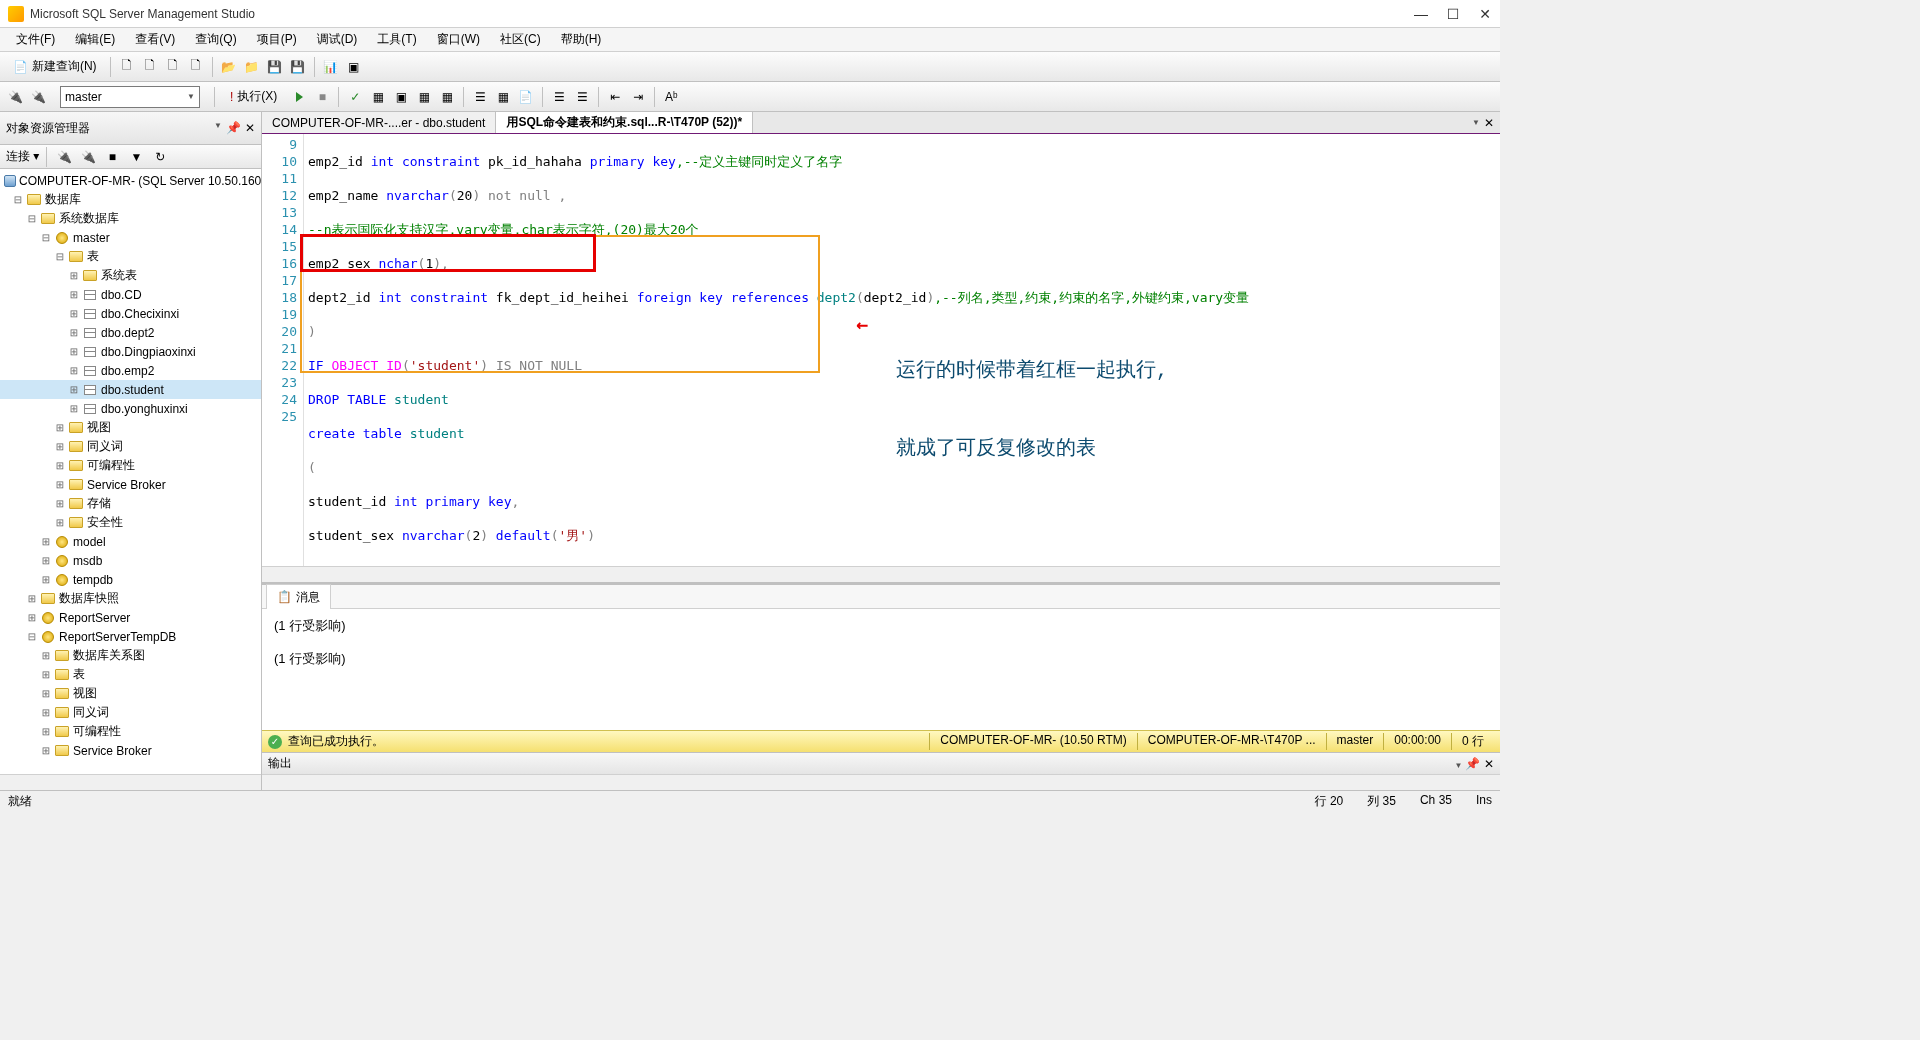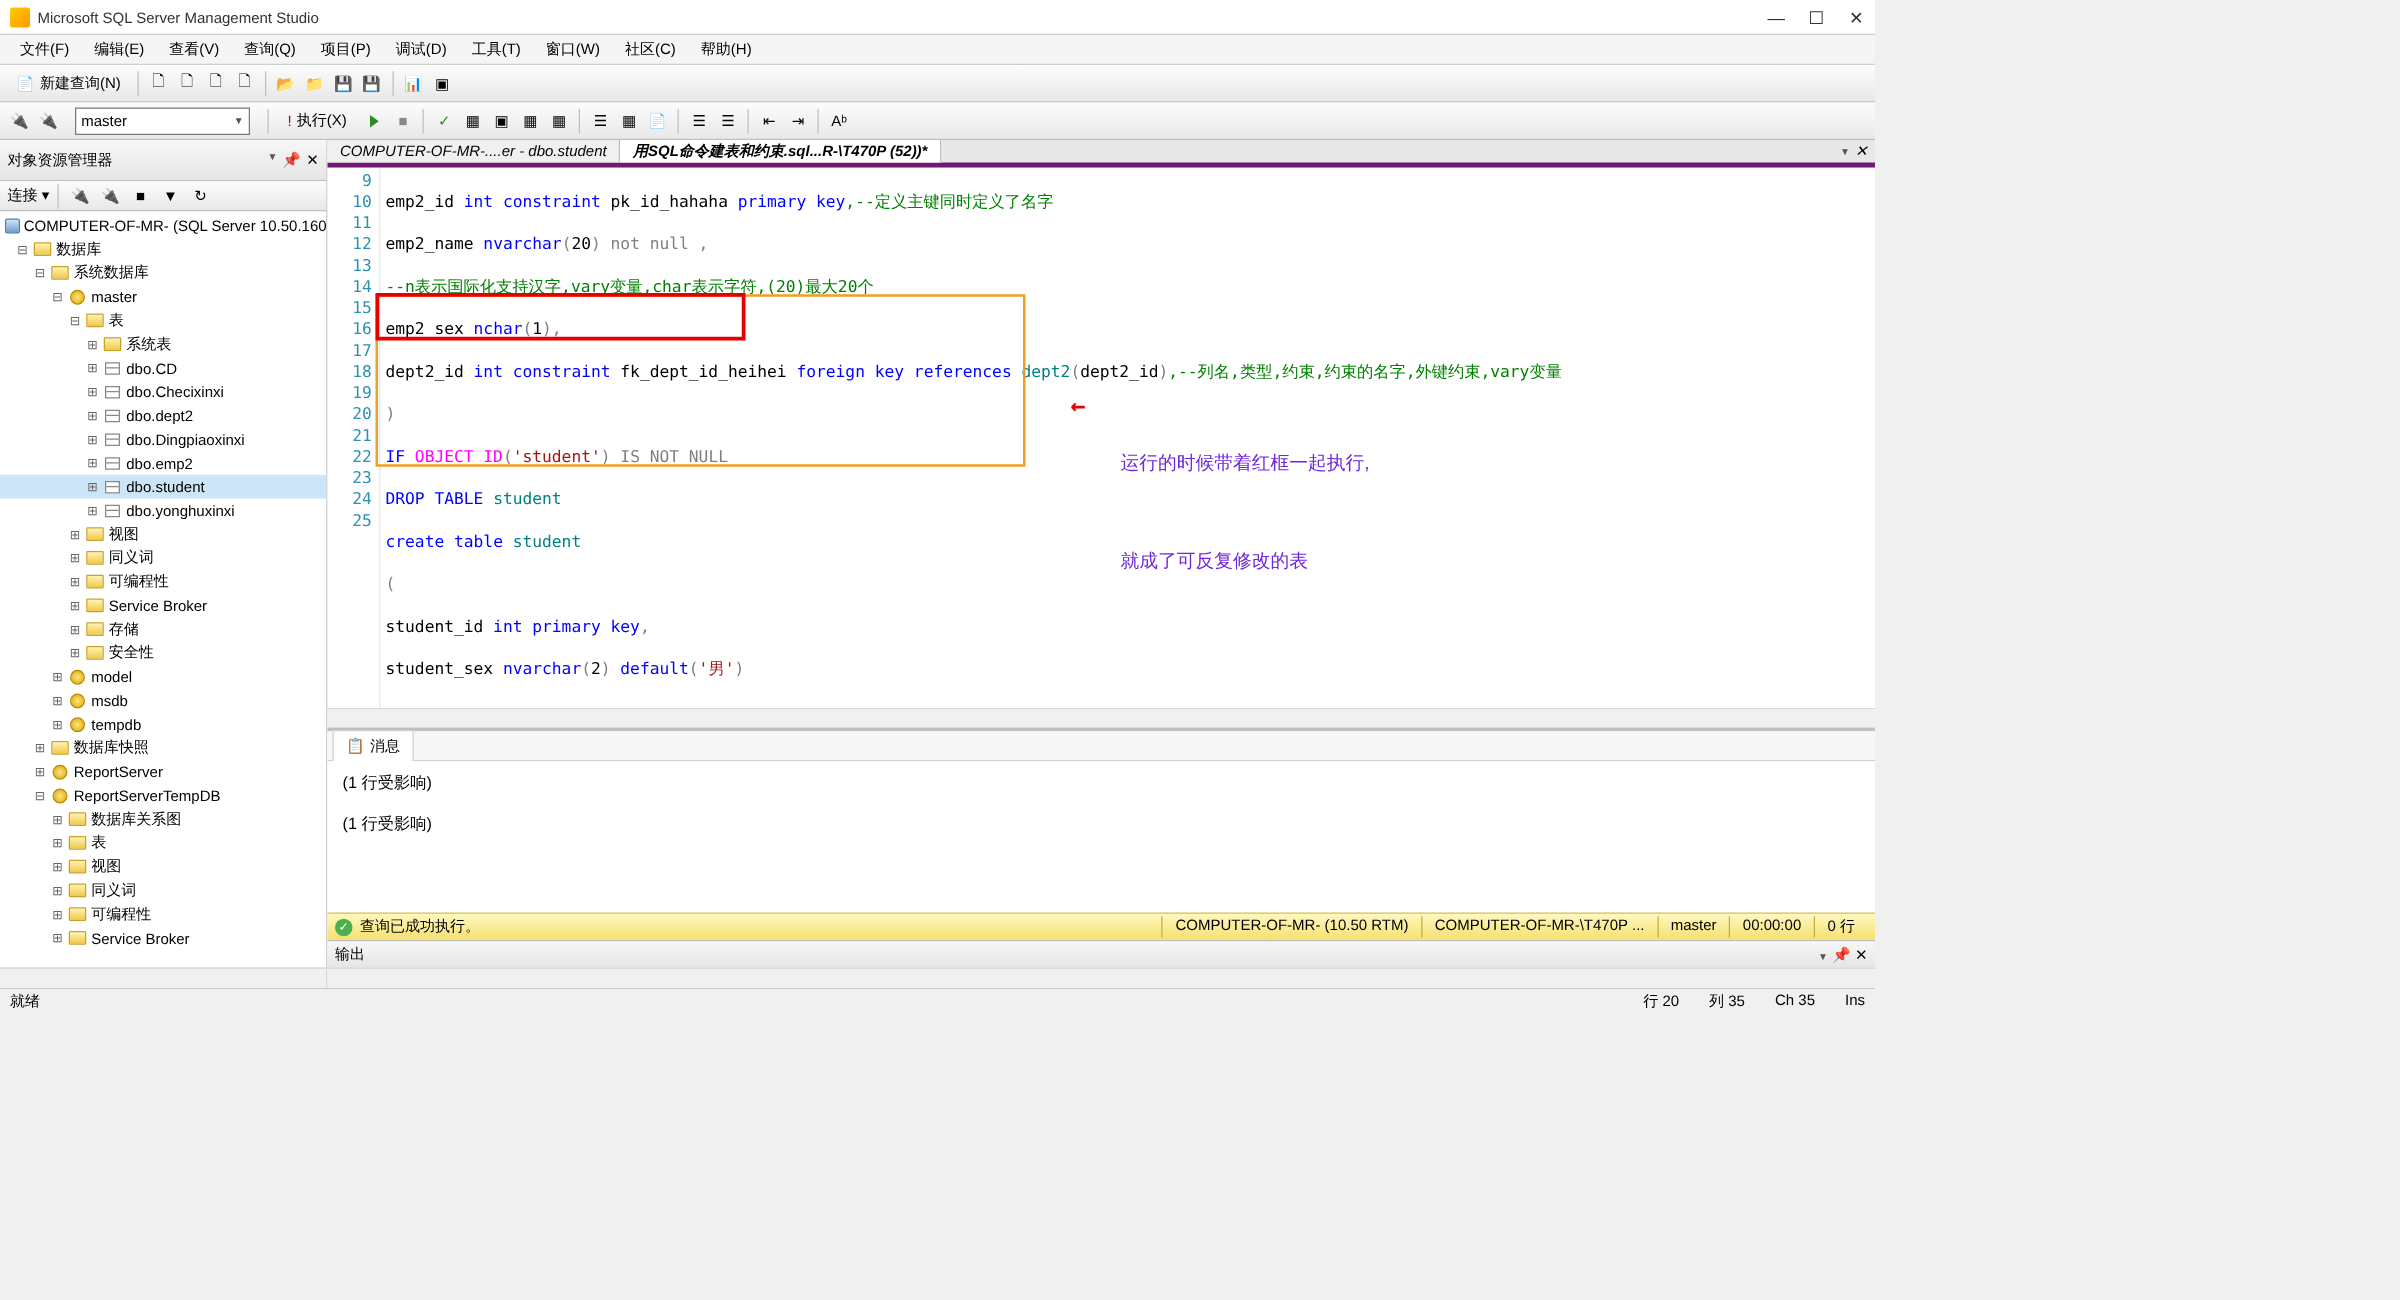--- a/index.html
+++ b/index.html
@@ -28,37 +28,37 @@
 .tree-node { display: flex; align-items: center; height: 19px; padding-left: 4px; white-space: nowrap; cursor: pointer; }
 .tree-node.selected { background: #cde6f7; }
 .expander { width: 12px; height: 12px; display: inline-flex; align-items: center; justify-content: center; margin-right: 2px; font-size: 10px; color: #666; }
 .node-icon { width: 16px; height: 14px; margin-right: 3px; display: inline-flex; align-items: center; justify-content: center; }
 .folder-i { background: linear-gradient(#fff2b2,#f0c94a); border: 1px solid #c9a227; border-radius: 1px; width: 14px; height: 11px; }
 .db-i { width: 12px; height: 12px; border-radius: 50%; background: radial-gradient(#ffe680,#d9a400); border: 1px solid #b58900; }
 .tbl-i { width: 12px; height: 10px; background: #fff; border: 1px solid #888; position: relative; }
 .tbl-i::before { content:""; position:absolute; top:3px; left:0; right:0; height:1px; background:#888; }
 .srv-i { width: 12px; height: 12px; background: linear-gradient(#d0e4f5,#6ea0d0); border: 1px solid #4a7aa8; border-radius: 2px; }
 .content { flex: 1; display: flex; flex-direction: column; background: #fff; }
-.tabs { height: 22px; display: flex; background: #e8e8e8; border-bottom: 4px solid #701a75; font-style: italic; }
+.tabs { height: 22px; display: flex; background: #e8e8e8; border-bottom: 1px solid #701a75; }
 .tab { padding: 3px 10px; border-right: 1px solid #c0c0c0; background: #f0f0f0; cursor: pointer; display: flex; align-items: center; gap: 6px; }
 .tab.active { background: #fff; font-weight: bold; }
 .tabs-pin-close { margin-left: auto; display: flex; align-items: center; gap: 4px; padding-right: 6px; }
 .editor-area { position: relative; flex: 1; overflow: auto; display: flex; }
 .gutter { width: 42px; background: #fff; border-right: 1px solid #e0e0e0; text-align: right; padding-right: 6px; color: #2b91af; font-family: Consolas, monospace; font-size: 13px; line-height: 17px; padding-top: 2px; }
 .code { flex: 1; font-family: Consolas, monospace; font-size: 13px; line-height: 17px; padding: 2px 4px; position: relative; white-space: pre; background: #fff; }
 .kw { color: #0000ff; }
 .fn { color: #ff00ff; }
 .str { color: #a31515; }
 .cmt { color: #008000; }
 .sys { color: #008080; }
 .gray { color: #808080; }
 .annotation-red { position: absolute; border: 3px solid #e60000; pointer-events: none; }
 .annotation-orange { position: absolute; border: 2px solid #f0a020; pointer-events: none; }
 .annotation-arrow { position: absolute; color: #e60000; font-size: 20px; font-weight: bold; }
-.annotation-text { position: absolute; color: #6d28d9; font-size: 15px; line-height: 26px; font-family: Liberation Sans, sans-serif; }
+.annotation-text { position: absolute; color: #0c4a6e; font-size: 20px; line-height: 26px; font-family: Liberation Mono, monospace; }
 .hscroll { height: 16px; background: #f0f0f0; border-top: 1px solid #d0d0d0; display: flex; align-items: center; }
 .messages { height: 170px; border-top: 3px solid #c0c0c0; display: flex; flex-direction: column; }
 .msg-tabs { height: 24px; display: flex; align-items: center; border-bottom: 1px solid #d0d0d0; background: #f7f7f7; }
 .msg-tab { padding: 4px 10px; display: flex; align-items: center; gap: 4px; background: #fff; border: 1px solid #d0d0d0; border-bottom: none; margin-left: 4px; }
 .msg-body { flex: 1; padding: 8px 12px; background: #fff; overflow: auto; font-size: 13px; }
 .status-success { height: 22px; background: linear-gradient(#fff8c0,#f5e070); border-top: 1px solid #d0c050; display: flex; align-items: center; padding: 0 6px; }
 .status-success .ok-icon { width: 14px; height: 14px; border-radius: 50%; background: #4caf50; display: flex; align-items: center; justify-content: center; color: #fff; font-size: 10px; margin-right: 6px; }
 .status-cells { margin-left: auto; display: flex; }
 .status-cell { border-left: 1px solid #c0b040; padding: 0 10px; }
 .output-panel { height: 22px; background: linear-gradient(#f7f7f7,#e5e5e5); border-top: 1px solid #c0c0c0; display: flex; align-items: center; padding: 0 6px; justify-content: space-between; }

